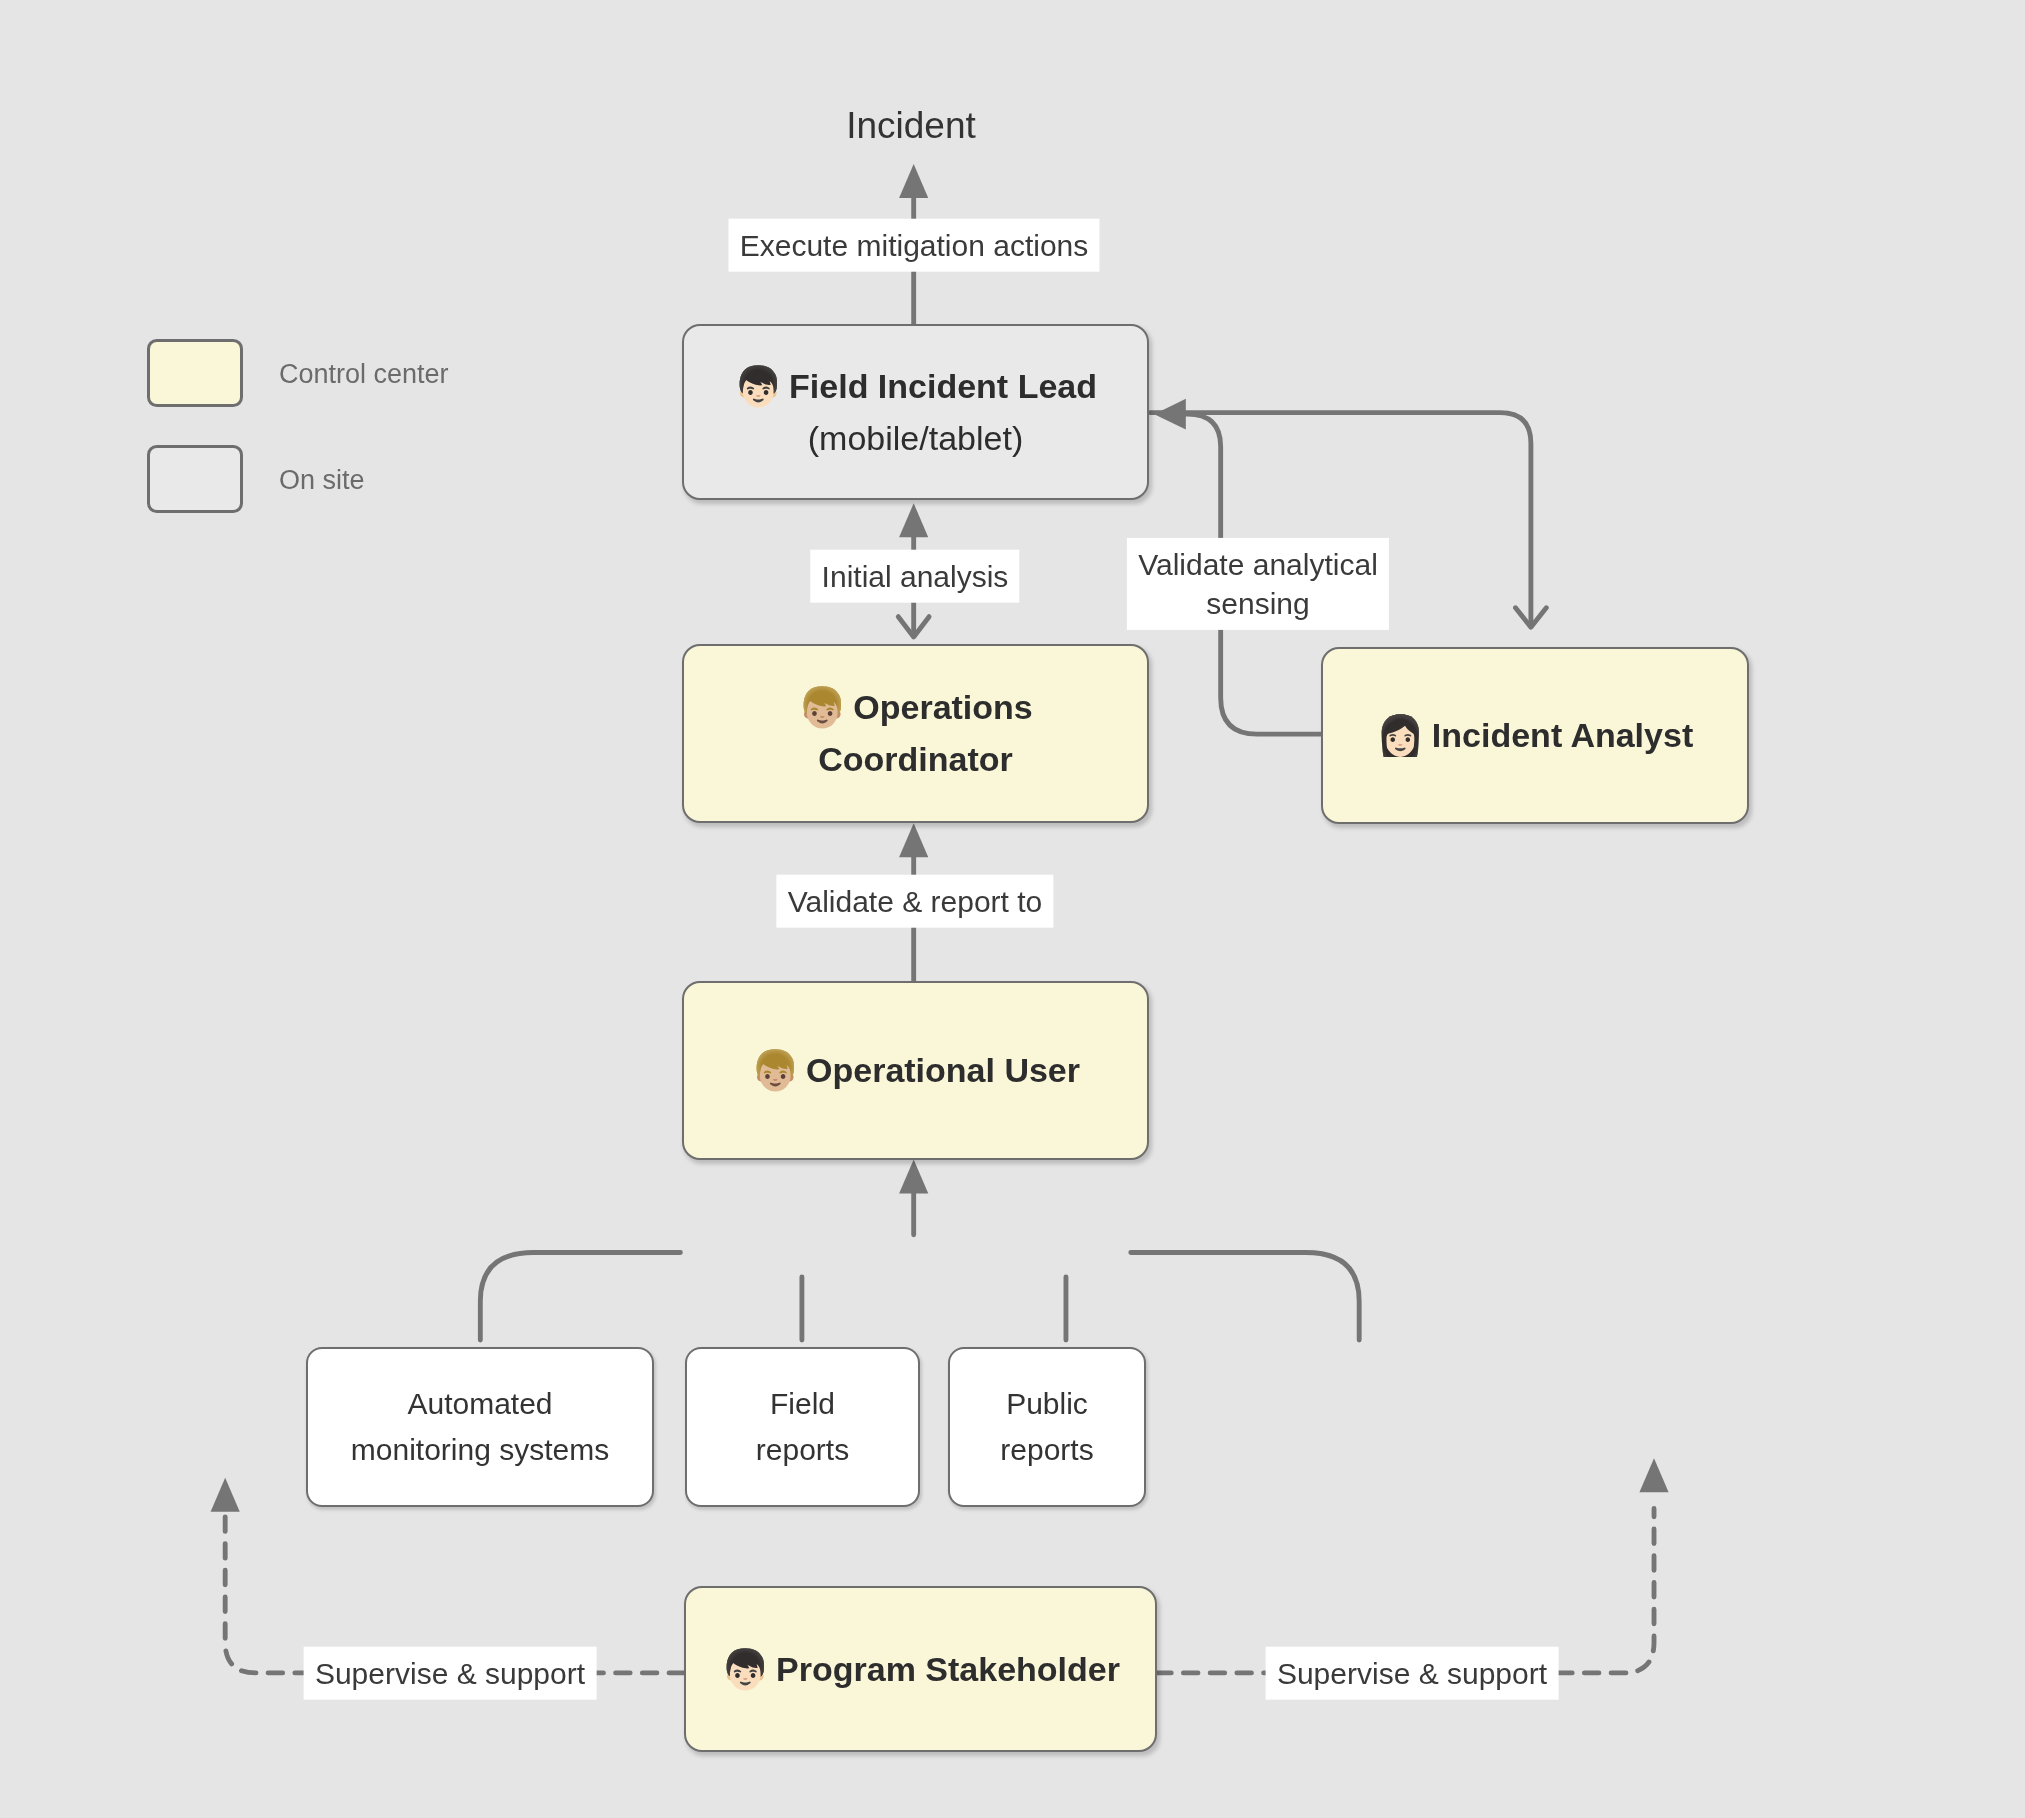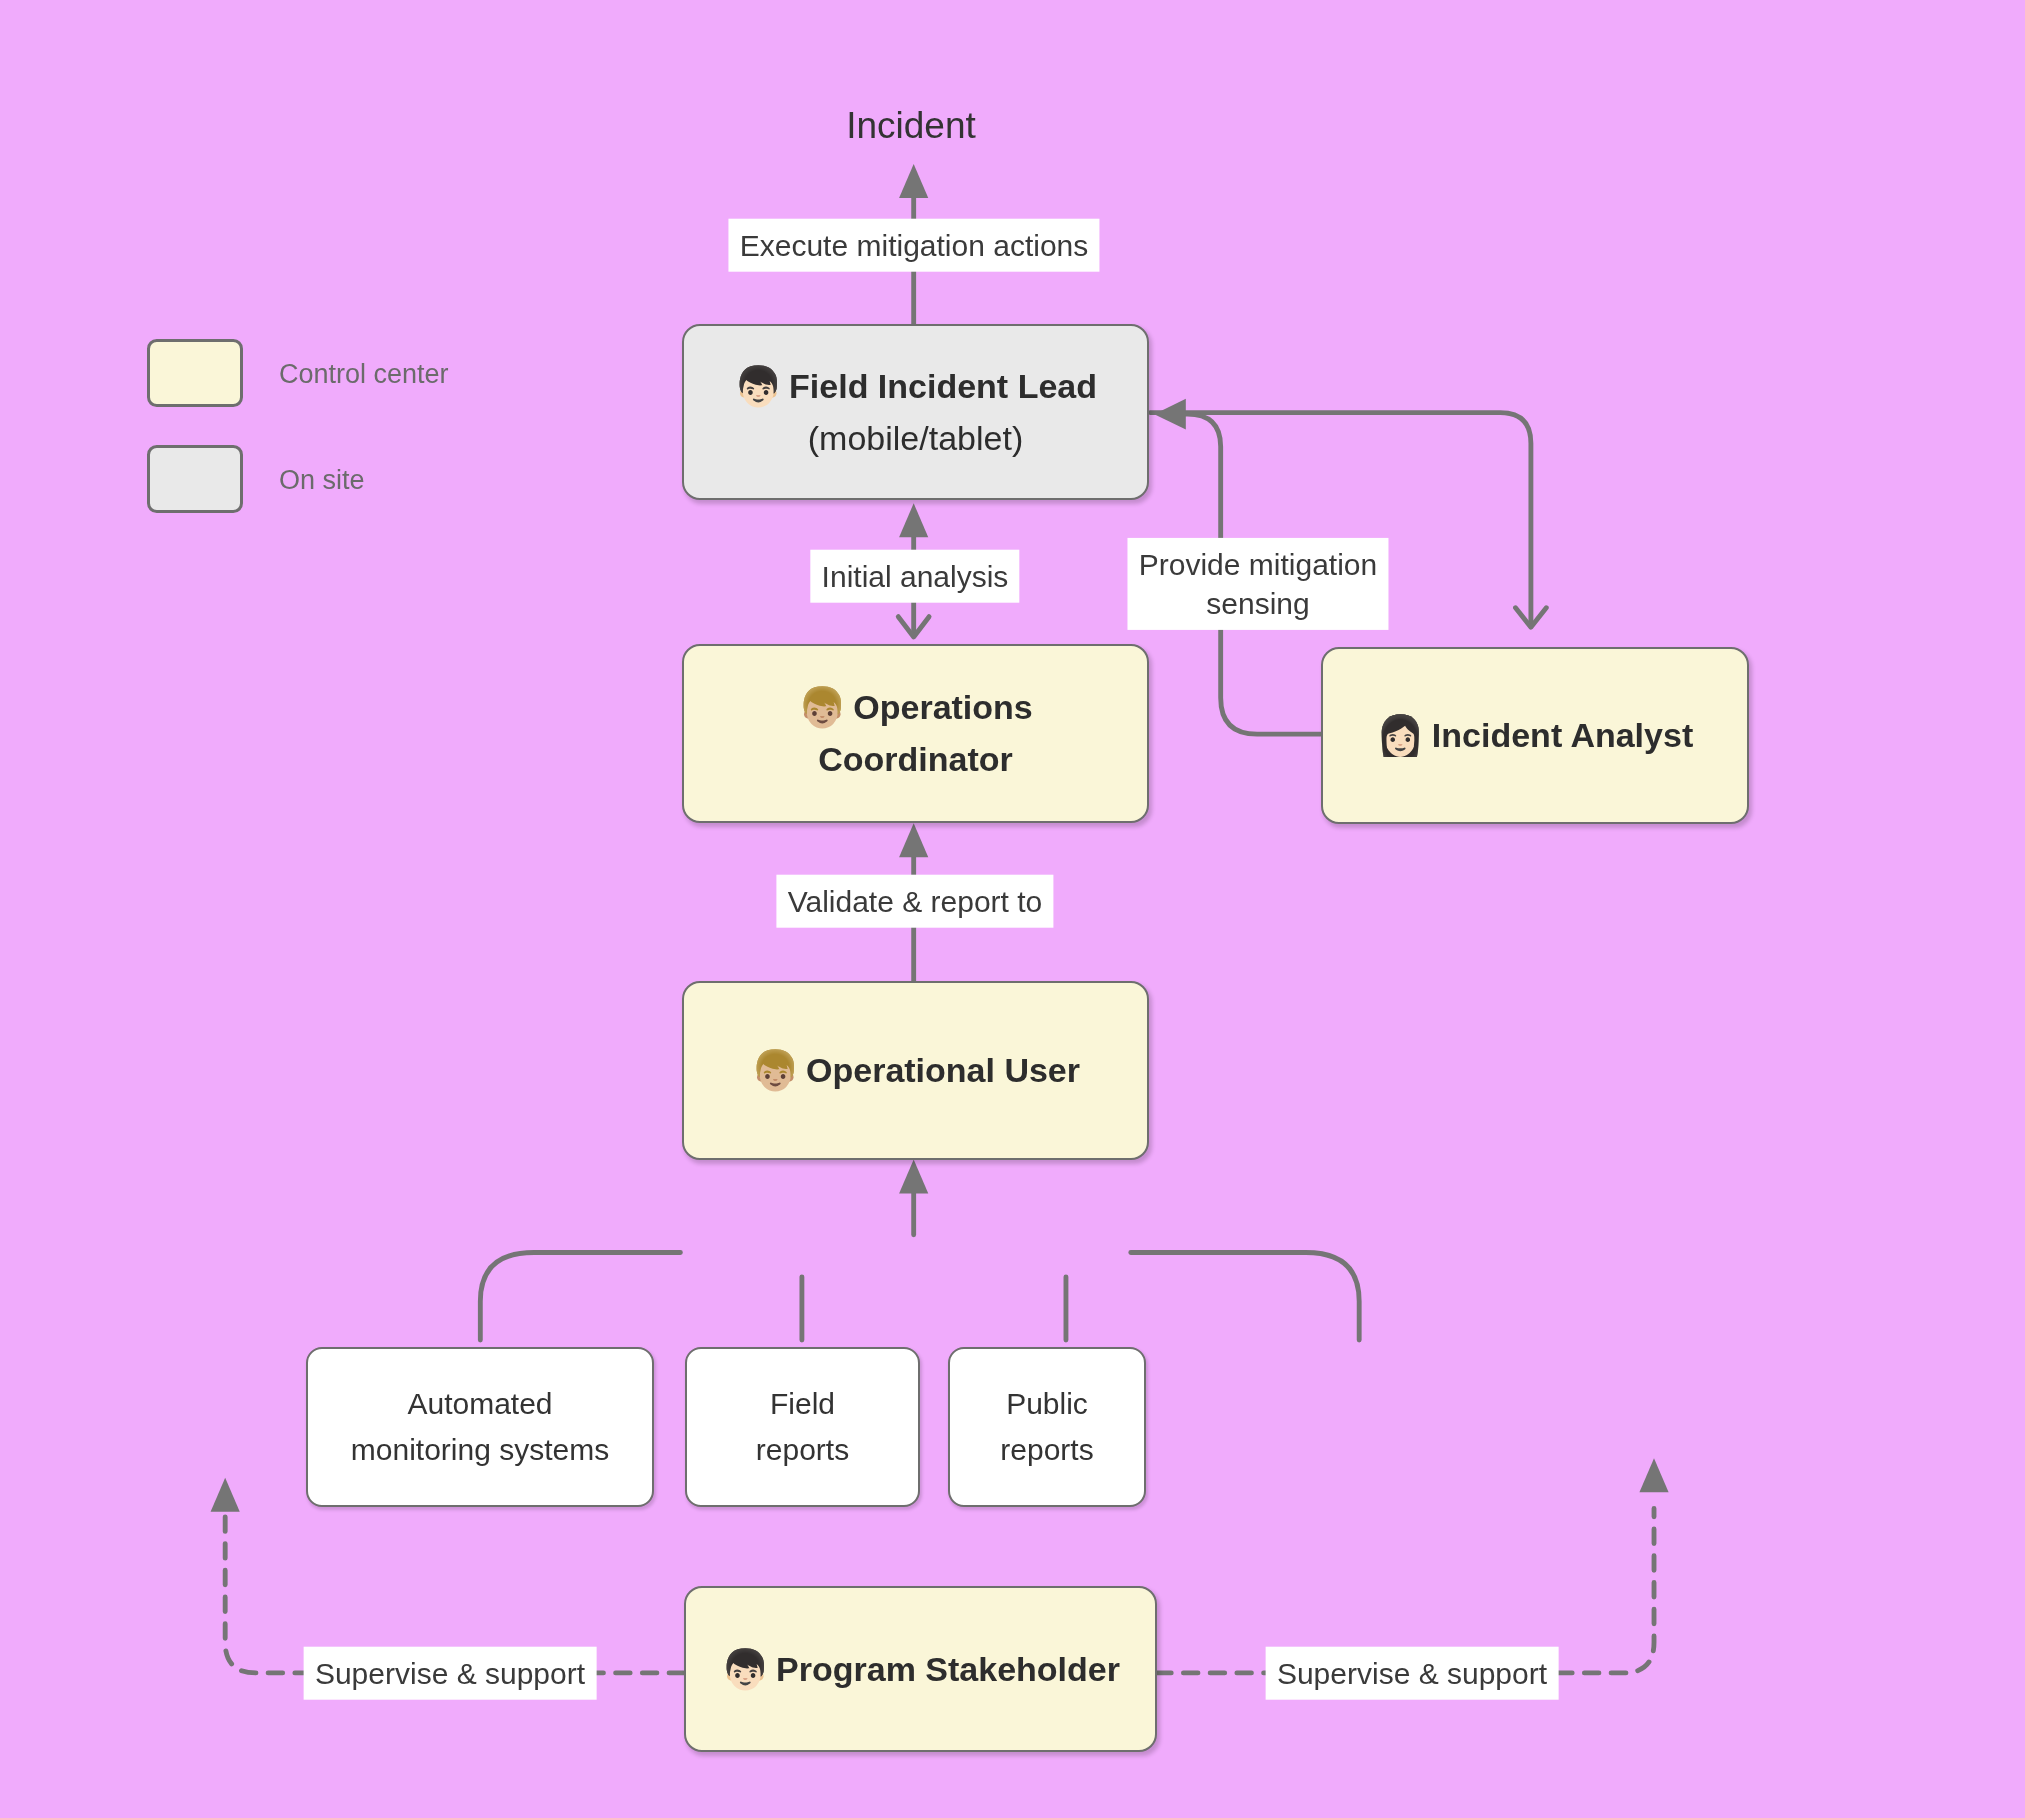--- a/index.html
+++ b/index.html
@@ -1,19 +1,19 @@
 <!DOCTYPE html>
 <html style="font-size:13px"><head>
 <meta charset="utf-8">
 <style>
   html,body{margin:0;padding:0;background:#ffffff;}
   #canvas{
     position:relative;
     width:2025px;height:1819px;
-    background:#f0abfc;
+    background:#e5e5e5;
     font-family:"Liberation Sans","DejaVu Sans",sans-serif;
     overflow:hidden;
   }
   #wires{position:absolute;left:0;top:0;width:2025px;height:1819px;}
 
   .diagram-title{
     position:absolute;
     transform:translate(-50%,-50%);
     font-size:37px;font-weight:500;color:#333333;
     white-space:nowrap;
@@ -117,21 +117,21 @@
 
   <div class="legend-swatch" style="left:147px;top:339px;background:#faf6d8"></div>
   <div class="legend-label" style="left:279px;top:374px">Control center</div>
   <div class="legend-swatch" style="left:147px;top:445px;background:#e9e9e9"></div>
   <div class="legend-label" style="left:279px;top:480px">On site</div>
 
   <div class="edge-label" style="left:914px;top:245px">Execute mitigation actions</div>
   <div class="edge-label" style="left:915px;top:576px">Initial analysis</div>
   <div class="edge-label" style="left:915px;top:901px">Validate &amp; report to</div>
   <div class="edge-label" style="left:1258px;top:584px">
-    <div>Provide mitigation</div>
+    <div>Validate analytical</div>
     <div>sensing</div>
   </div>
   <div class="edge-label" style="left:450px;top:1673px">Supervise &amp; support</div>
   <div class="edge-label" style="left:1412px;top:1673px">Supervise &amp; support</div>
 
   <div class="node gray" style="left:682px;top:324px;width:467px;height:176px">
     <div class="row">
       <span class="emoji">👦🏻</span>
       <span>Field Incident Lead</span>
     </div>

